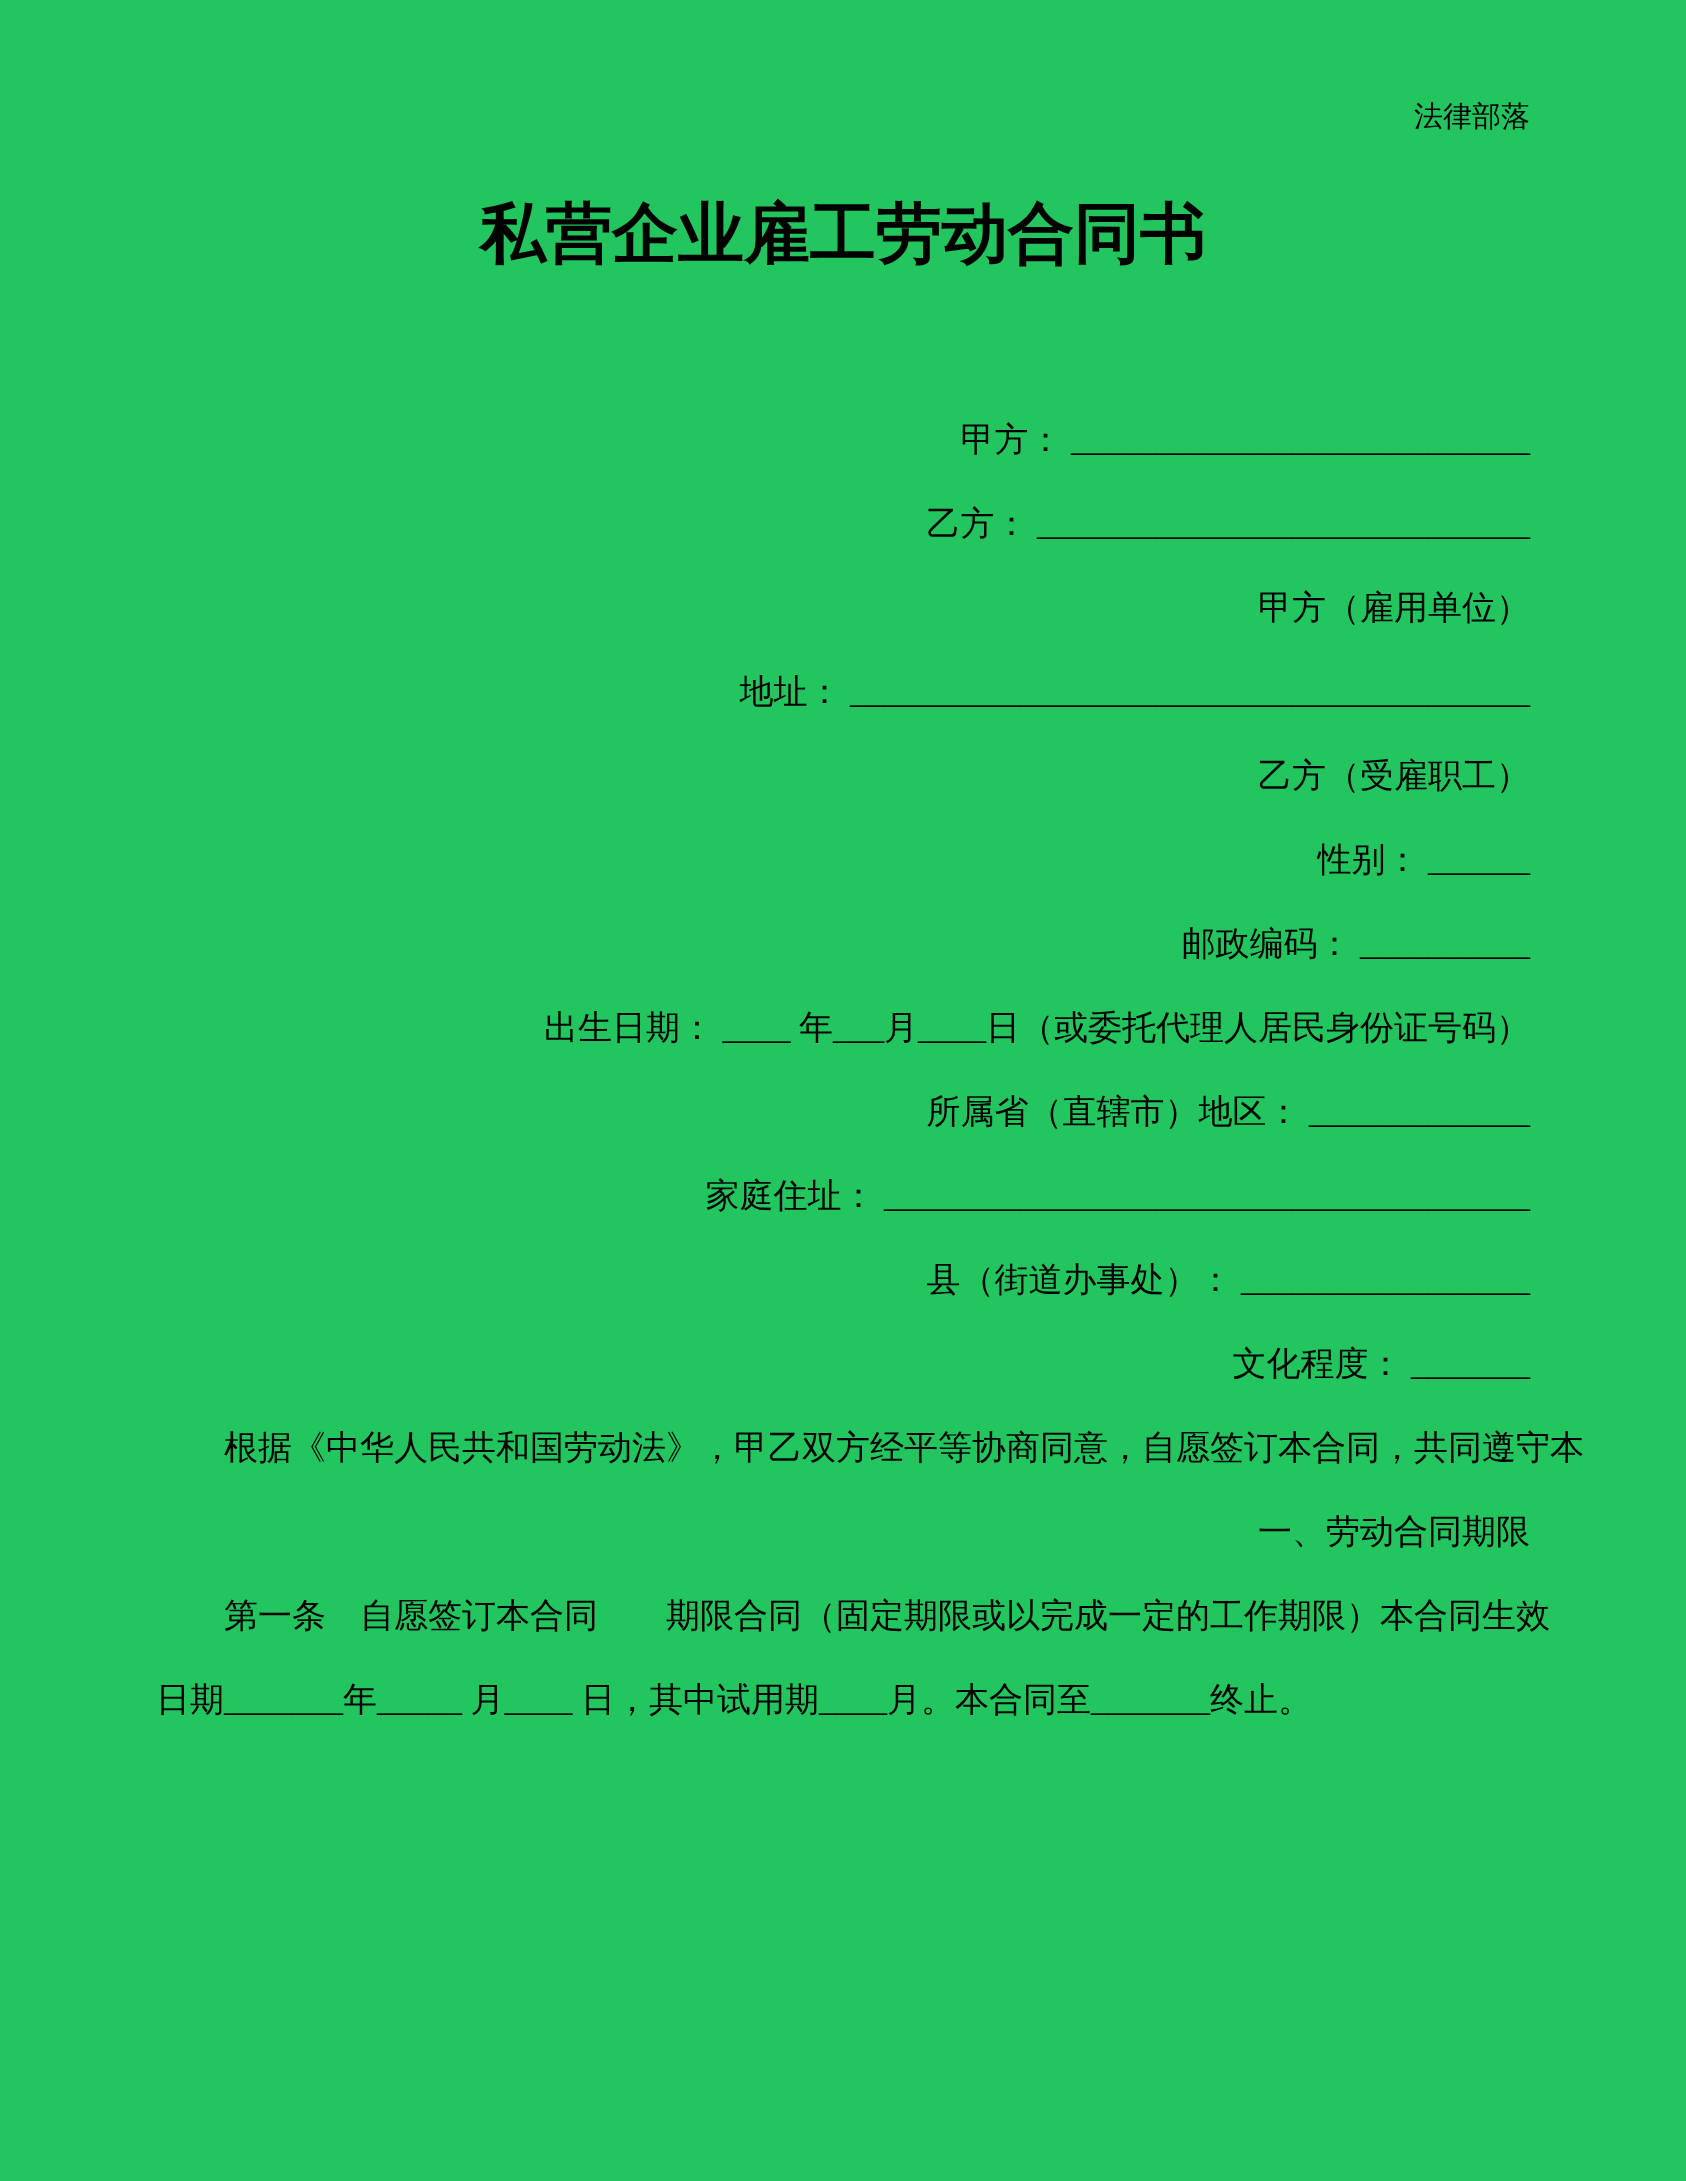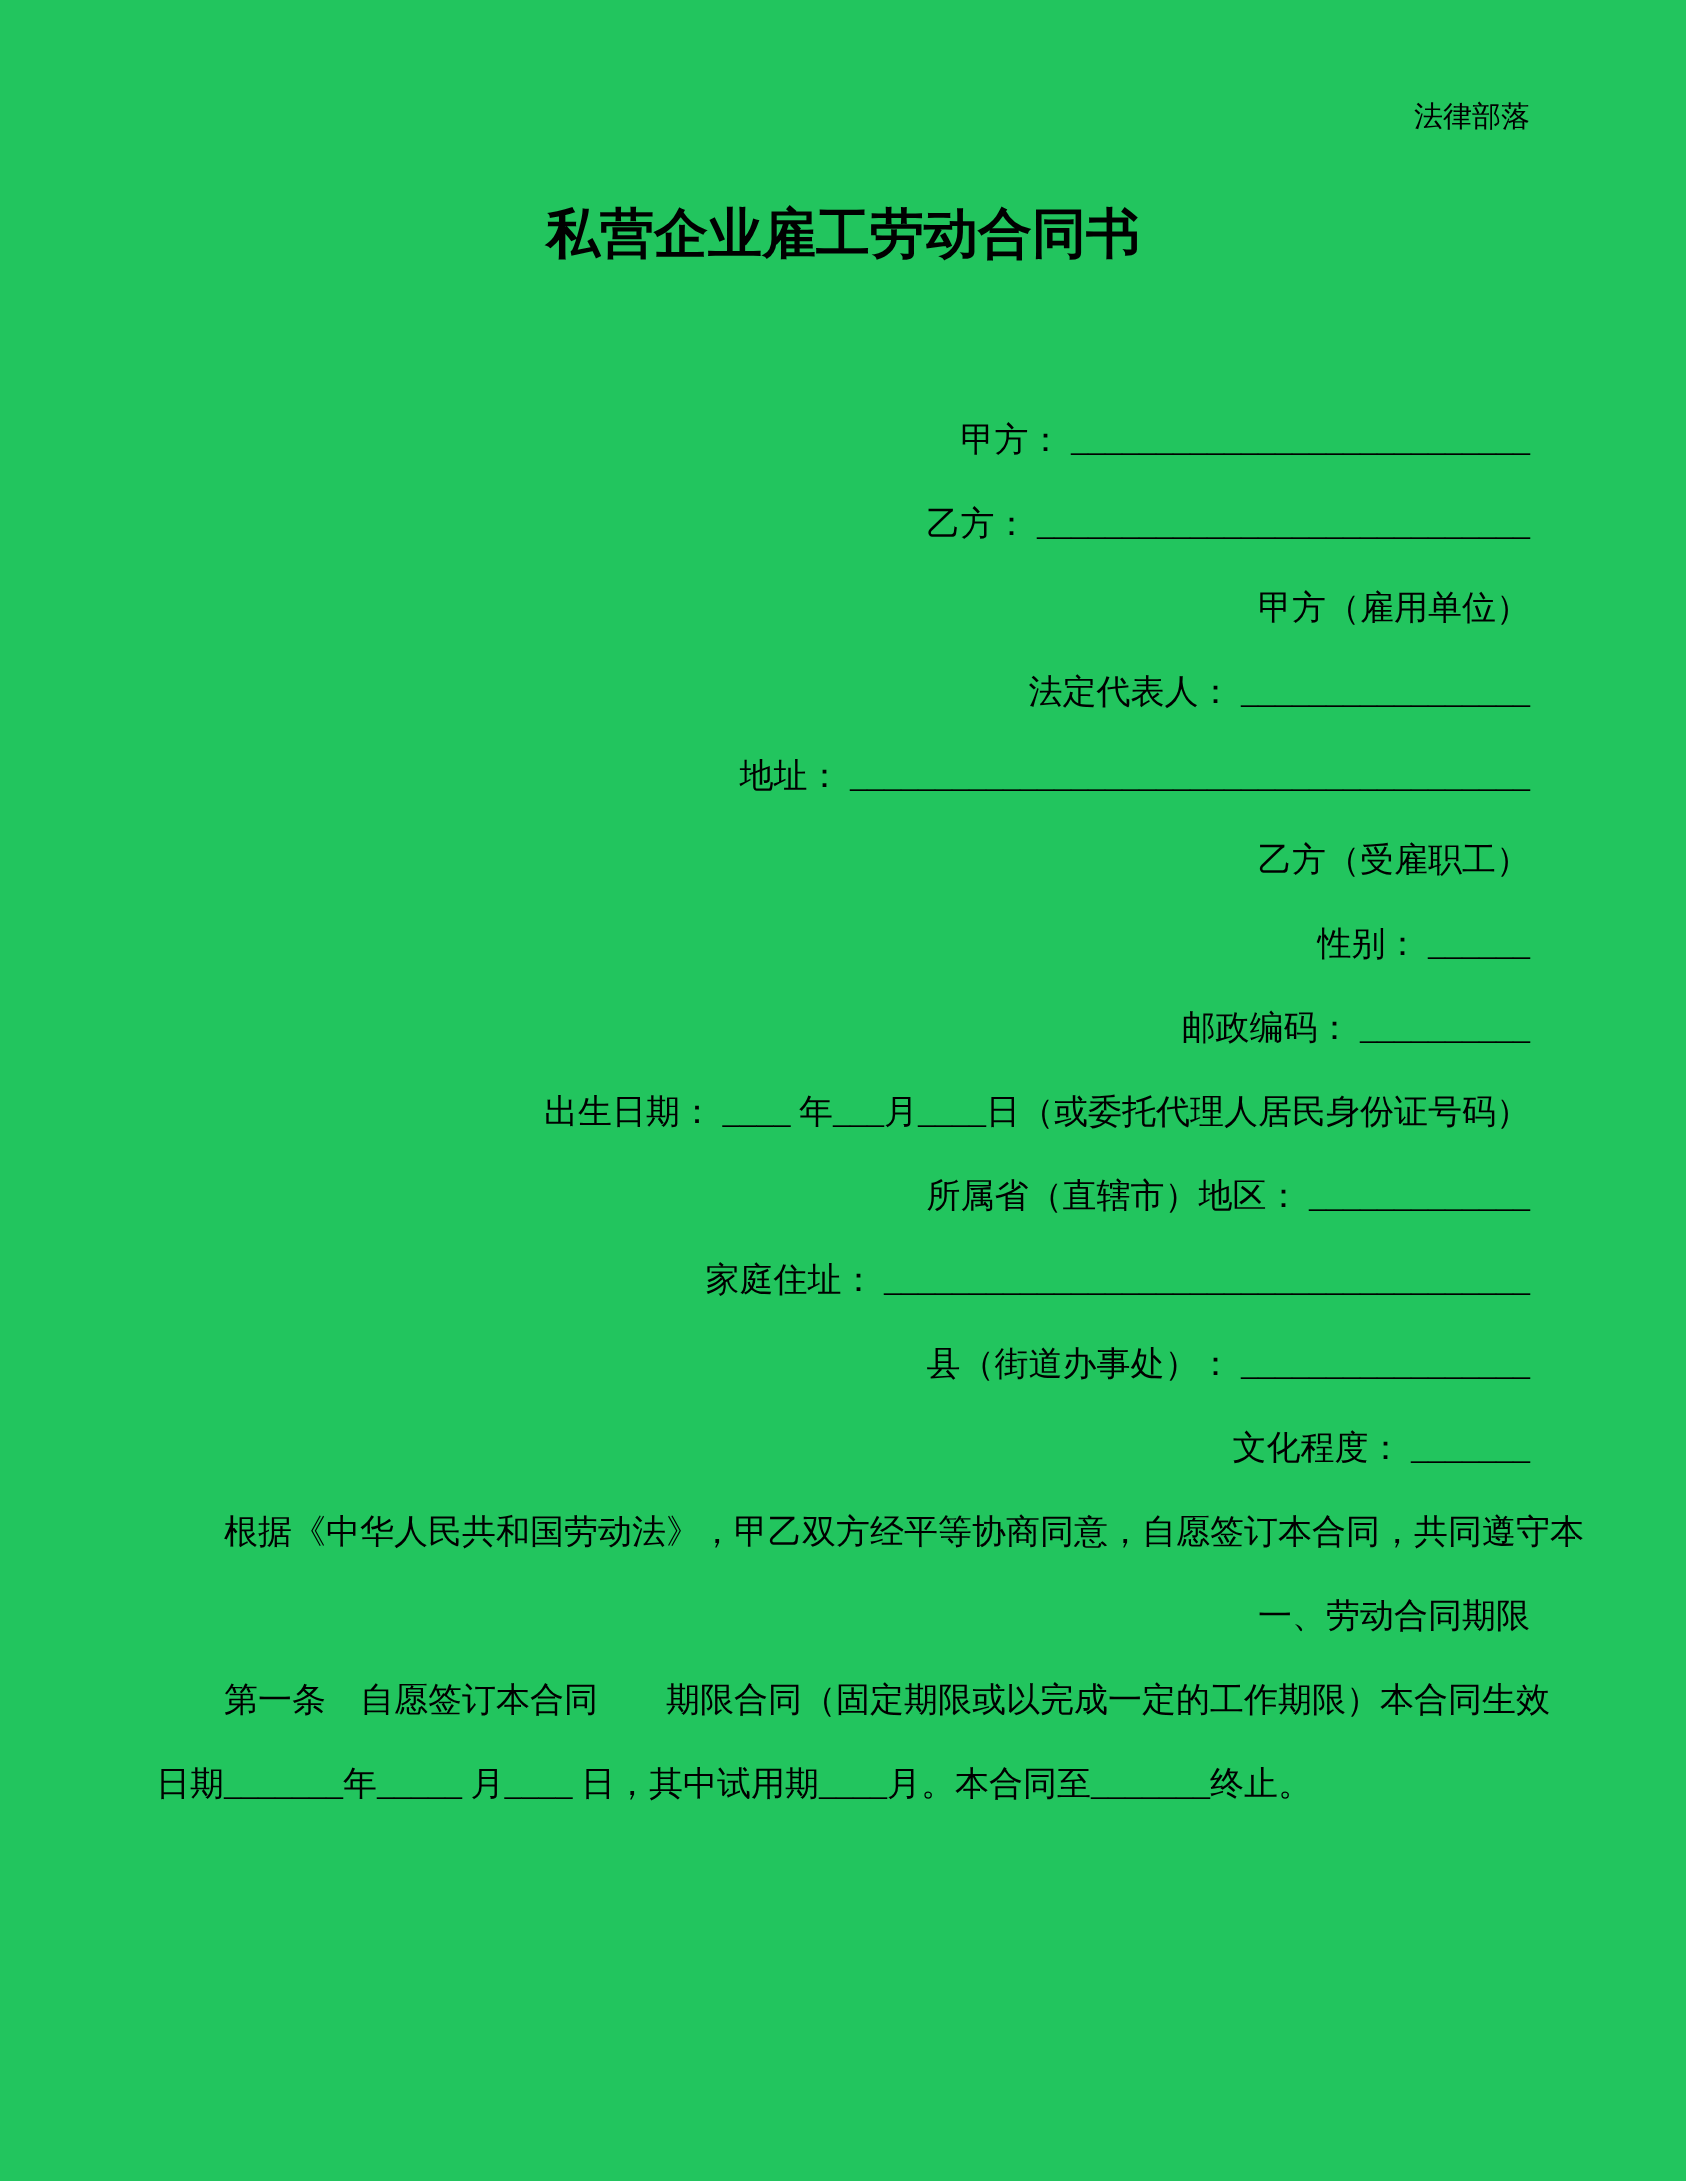--- a/index.html
+++ b/index.html
@@ -20,21 +20,21 @@
   .brand {
     padding: 96px 156px 0 0;
     text-align: right;
     font-size: 29px;
     line-height: 41px;
     white-space: pre;
   }
   .title {
     margin: 62px 0 0 0;
     text-align: center;
-    font-size: 54px;
+    font-size: 66px;
     line-height: 68px;
     font-weight: bold;
     font-family: "Liberation Sans", "DejaVu Sans", sans-serif;
     white-space: pre;
   }
   .doc {
     margin: 131px 156px 0 156px;
     font-size: 34px;
   }
   .line {
@@ -60,21 +60,20 @@
   <div class="title">私营企业雇工劳动合同书</div>
 
   <div class="doc">
 
     <div class="line indent"><span class="lbl">甲方：</span><span class="blank"> ___________________________</span></div>
 
     <div class="line indent"><span class="lbl">乙方：</span><span class="blank"> _____________________________</span></div>
 
     <div class="line indent"><span class="lbl">甲方（雇用单位）</span></div>
 
-    <div class="line indent"><span class="lbl">法定代表人：</span><span class="blank"> _________________</span></div>
 
     <div class="line indent"><span class="lbl">地址：</span><span class="blank"> ________________________________________</span></div>
 
     <div class="line indent"><span class="lbl">乙方（受雇职工）</span></div>
 
     <div class="line indent"><span class="lbl">性别：</span><span class="blank"> ______</span></div>
 
     <div class="line indent"><span class="lbl">邮政编码：</span><span class="blank"> __________</span></div>
 
     <div class="line indent"><span class="lbl">出生日期：</span><span class="blank"> ____</span><span class="tail"> 年___月____日（或委托代理人居民身份证号码）</span></div>

